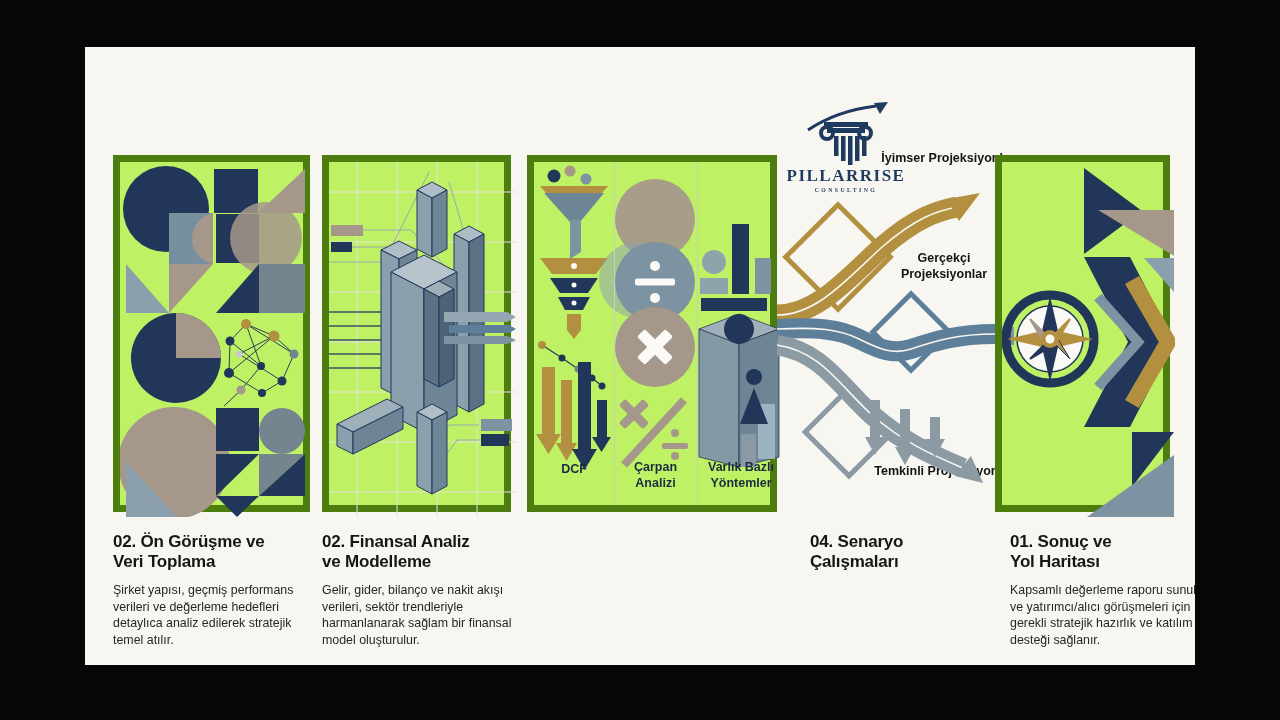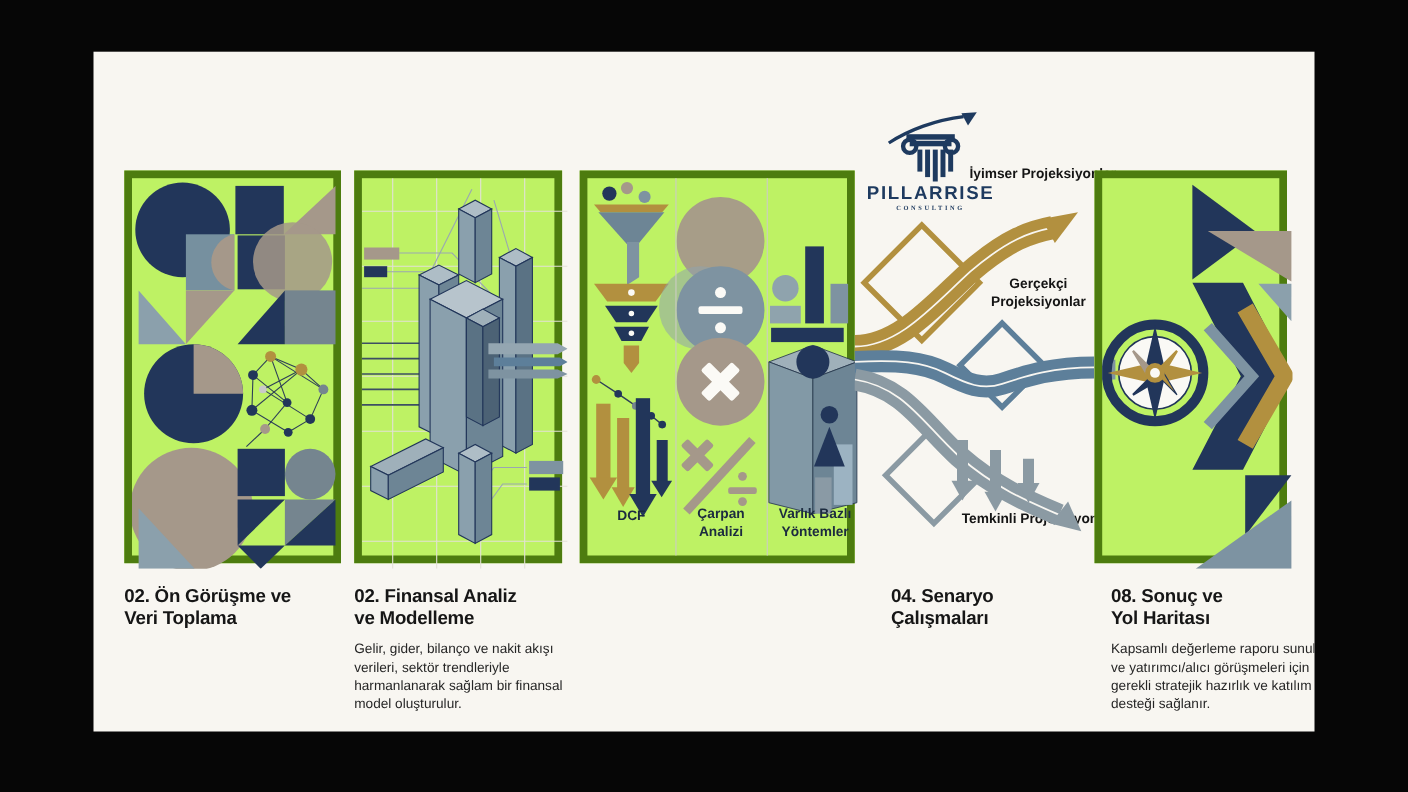--- a/index.html
+++ b/index.html
@@ -28,21 +28,21 @@
     margin:0;font-size:12.4px;line-height:1.33;color:#262626;
   }
   .mlabel{
     position:absolute;font-size:12.5px;font-weight:700;color:#1c2b3f;text-align:center;line-height:1.25;
   }
   .slabel{
     position:absolute;font-size:12.5px;font-weight:700;color:#141414;text-align:center;line-height:1.3;
   }
   .logo{position:absolute;text-align:center;}
   .logo .lname{
-    font-family:Liberation Sans, sans-serif;font-weight:700;font-size:17px;color:#1e3a5f;letter-spacing:1.5px;
+    font-family:Liberation Serif, serif;font-weight:700;font-size:17px;color:#1e3a5f;letter-spacing:1.5px;
   }
   .logo .ltag{
     font-family:"Liberation Serif", serif;font-weight:700;font-size:5.8px;color:#1e3a5f;letter-spacing:2.4px;margin-top:1px;
   }
 </style>
 </head>
 <body>
 
 <div class="canvas">
 
@@ -324,28 +324,29 @@
       <polygon points="28,157 44,173 40,177 28,157" fill="#a5988a" stroke="#a5988a" stroke-width="2"></polygon>
       <polygon points="28,197 44,181 48,185 28,197" fill="#22365a" stroke="#22365a" stroke-width="2"></polygon>
       <polygon points="68,197 52,181 56,177 68,197" fill="#b2903f" stroke="#22365a" stroke-width="1"></polygon>
       <circle cx="48" cy="177" r="9" fill="#b2903f"></circle>
       <circle cx="48" cy="177" r="4.5" fill="#faf9f5"></circle>
     </svg>
   </div>
 
   <div class="step" style="left:28px;top:485px;">
     <h3 style="width:170px;">02. Ön Görüşme ve Veri Toplama</h3>
+    <p style="width:195px;">Şirket yapısı, geçmiş performans verileri ve değerleme hedefleri detaylıca analiz edilerek stratejik temel atılır.</p>
   </div>
   <div class="step" style="left:237px;top:485px;">
     <h3 style="width:170px;">02. Finansal Analiz ve Modelleme</h3>
     <p style="width:200px;">Gelir, gider, bilanço ve nakit akışı verileri, sektör trendleriyle harmanlanarak sağlam bir finansal model oluşturulur.</p>
   </div>
   <div class="step" style="left:452px;top:485px;">
   </div>
   <div class="step" style="left:725px;top:485px;">
     <h3 style="width:150px;">04. Senaryo Çalışmaları</h3>
   </div>
   <div class="step" style="left:925px;top:485px;">
-    <h3 style="width:130px;">08. Sonuç ve Yol Haritası</h3>
+    <h3 style="width:130px;">01. Sonuç ve Yol Haritası</h3>
     <p style="width:200px;">Kapsamlı değerleme raporu sunulur ve yatırımcı/alıcı görüşmeleri için gerekli stratejik hazırlık ve katılım desteği sağlanır.</p>
   </div>
 
 </div>
 
 </body></html>

